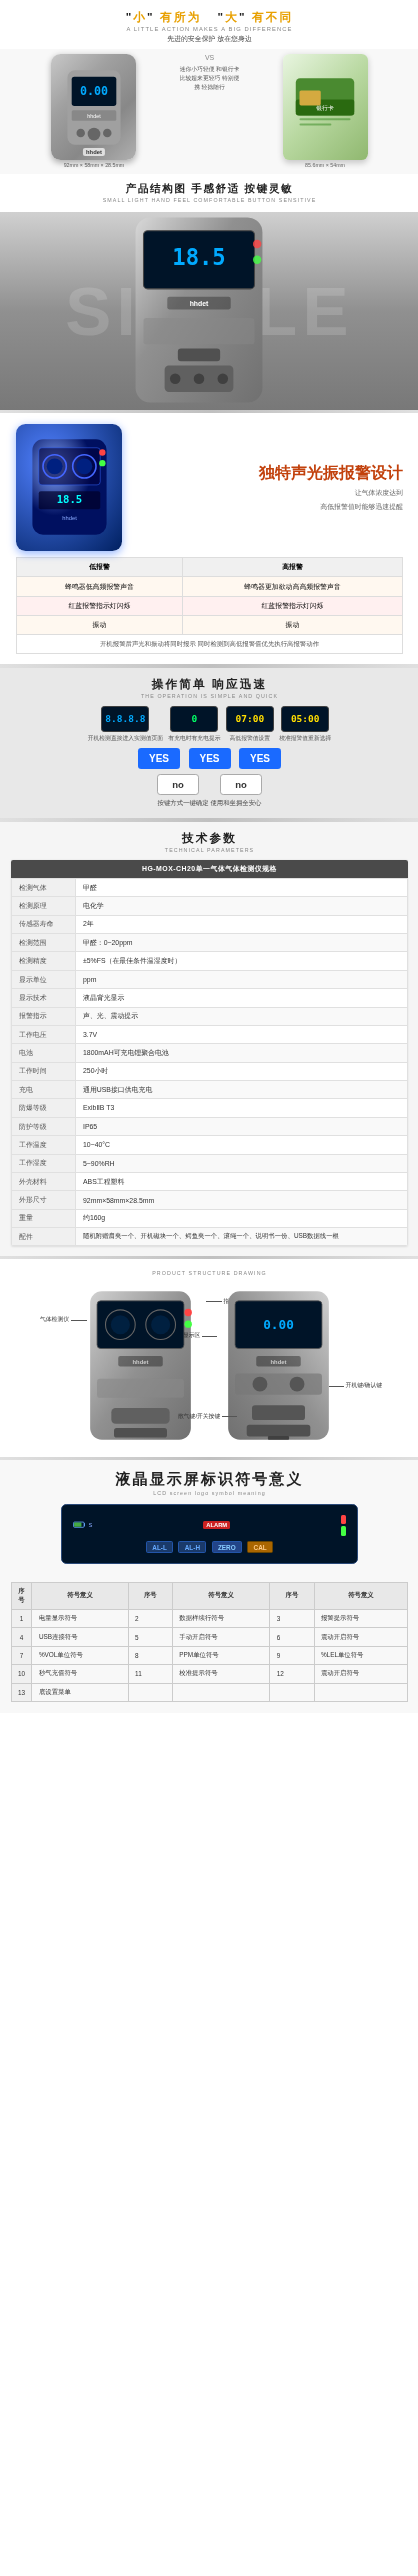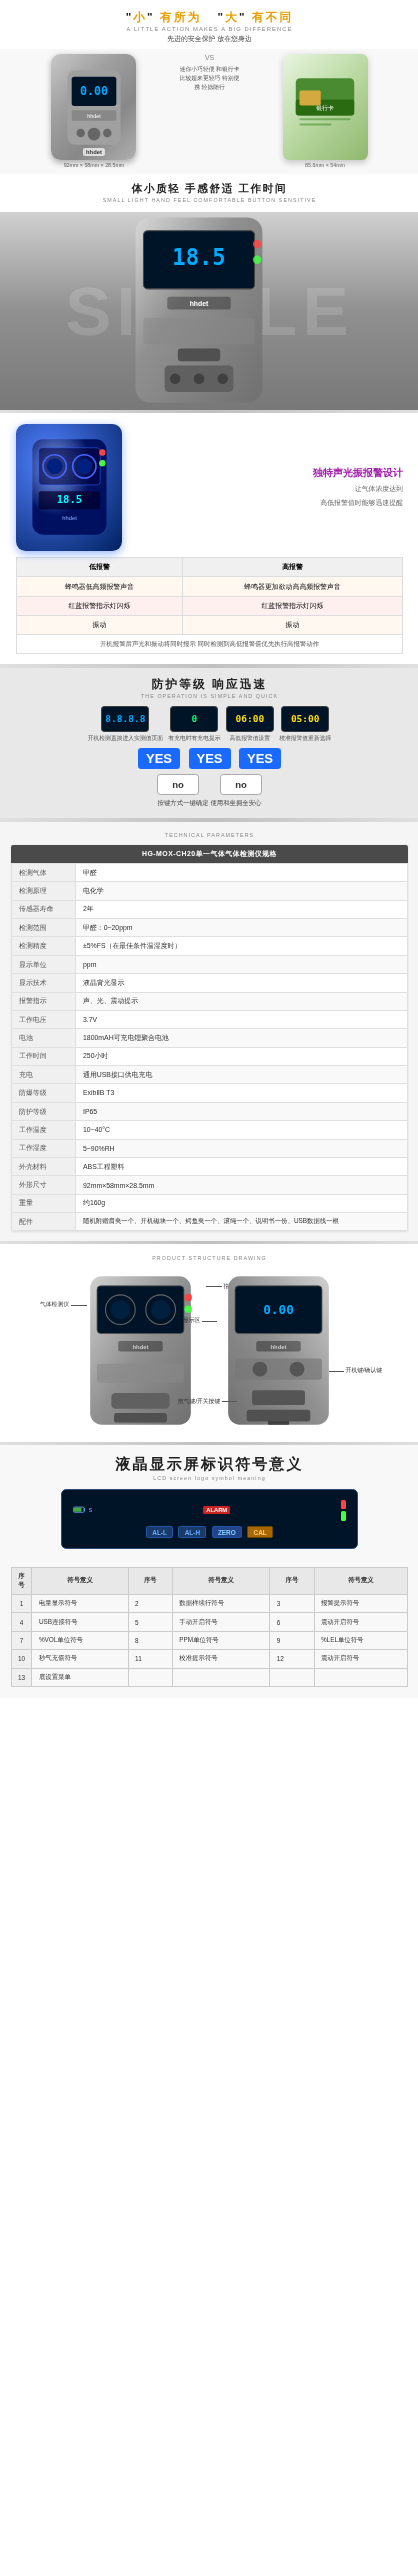--- a/index.html
+++ b/index.html
@@ -147,23 +147,23 @@
       align-items: center;
       justify-content: center;
       box-shadow: 0 2.1px 8.5px rgba(0,80,255,0.4);
       flex-shrink: 0;
     }
     .alarm-text-block {
       text-align: right;
       flex: 1;
     }
     .alarm-heading {
-      font-size: 10px;
-      font-weight: bold;
-      color: #a21caf;
+      font-size: 16px;
+      font-weight: bold;
+      color: #c2410c;
       line-height: 1.4;
     }
     .alarm-sub {
       font-size: 6.9px;
       color: #666;
       margin-top: 3.2px;
       line-height: 1.6;
     }
     .alarm-table {
       width: 100%;
@@ -242,21 +242,21 @@
     }
     .yes-btn {
       background: #1a6aff;
       border-radius: 3.2px;
       width: 42px;
       height: 21px;
       display: flex;
       align-items: center;
       justify-content: center;
       color: #fff;
-      font-size: 13px;
+      font-size: 10px;
       font-weight: bold;
     }
     .no-screens {
       display: flex;
       justify-content: center;
       gap: 21px;
       margin: 4.2px 0;
     }
     .no-btn {
       background: #fff;
@@ -406,21 +406,21 @@
         <rect x="12" y="48" width="40" height="28" rx="3" fill="#d4aa40"></rect>
         <rect x="12" y="100" width="96" height="4" rx="2" fill="#338820" opacity="0.5"></rect>
         <rect x="12" y="110" width="60" height="4" rx="2" fill="#338820" opacity="0.5"></rect>
       </svg>
     </div>
     <div class="dimension-label">85.6mm × 54mm</div>
   </div>
 </div>
 
 <div class="section-features">
-  <div class="features-title">体小质轻 手感舒适 工作时间</div>
+  <div class="features-title">产品结构图 手感舒适 按键灵敏</div>
   <div class="features-subtitle">SMALL LIGHT HAND FEEL COMFORTABLE BUTTON SENSITIVE</div>
 </div>
 
 <div class="section-product-hero">
   <div style="width:100%;background:linear-gradient(180deg,#d0d0d0,#909090,#787878);min-height:180px;display:flex;align-items:center;justify-content:center;position:relative;">
 
     <div class="simple-bg-text">SIMPLE</div>
 
     <div style="position:relative;z-index:2;margin-left:-21px;">
       <svg width="148" height="196" viewBox="0 0 280 370">
@@ -521,35 +521,35 @@
         </td>
       </tr>
     </tbody>
   </table>
 </div>
 
 <div class="section-divider"></div>
 
 <div class="section-operation">
   <div class="section-title-center">
-    <div class="section-title-cn">防护等级  响应迅速</div>
+    <div class="section-title-cn">操作简单  响应迅速</div>
     <div class="section-title-en">THE OPERATION IS SIMPLE AND QUICK</div>
   </div>
 
   <div class="operation-screens">
     <div class="op-col">
       <div class="op-screen">8.8.8.8</div>
       <div class="op-desc">开机检测直接进入实测值页面</div>
     </div>
     <div class="op-col">
       <div class="op-screen green">0</div>
       <div class="op-desc">有充电时有充电提示</div>
     </div>
     <div class="op-col">
-      <div class="op-screen yellow">06:00</div>
+      <div class="op-screen yellow">07:00</div>
       <div class="op-desc">高低报警值设置</div>
     </div>
     <div class="op-col">
       <div class="op-screen yellow">05:00</div>
       <div class="op-desc">校准报警值重新选择</div>
     </div>
   </div>
 
   <div class="yes-screens">
     <div style="display:flex;flex-direction:column;align-items:center;gap:2.1px;">
@@ -574,20 +574,21 @@
 
   <div class="operation-caption">
     <span>按键方式一键确定  使用和坐拥全安心</span>
   </div>
 </div>
 
 <div class="section-divider"></div>
 
 <div class="section-tech">
   <div class="section-title-center">
+    <div class="section-title-cn">技术参数</div>
     <div class="section-title-en">TECHNICAL PARAMETERS</div>
   </div>
   <div class="tech-table-wrapper">
     <div class="tech-table-header">HG-MOX-CH20单一气体气体检测仪规格</div>
     <table class="tech-table">
       <tbody>
         <tr>
             <td>检测气体</td>
             <td>甲醛</td>
           </tr>

